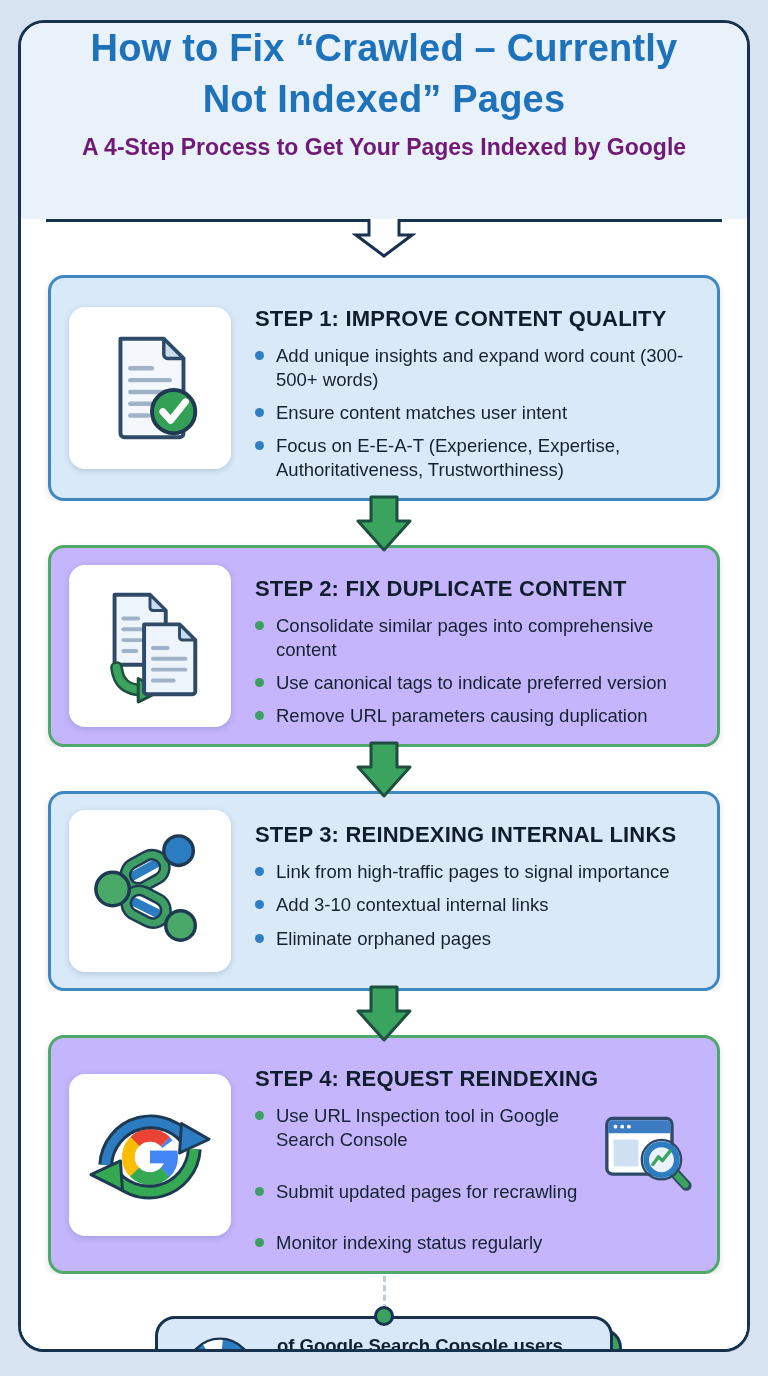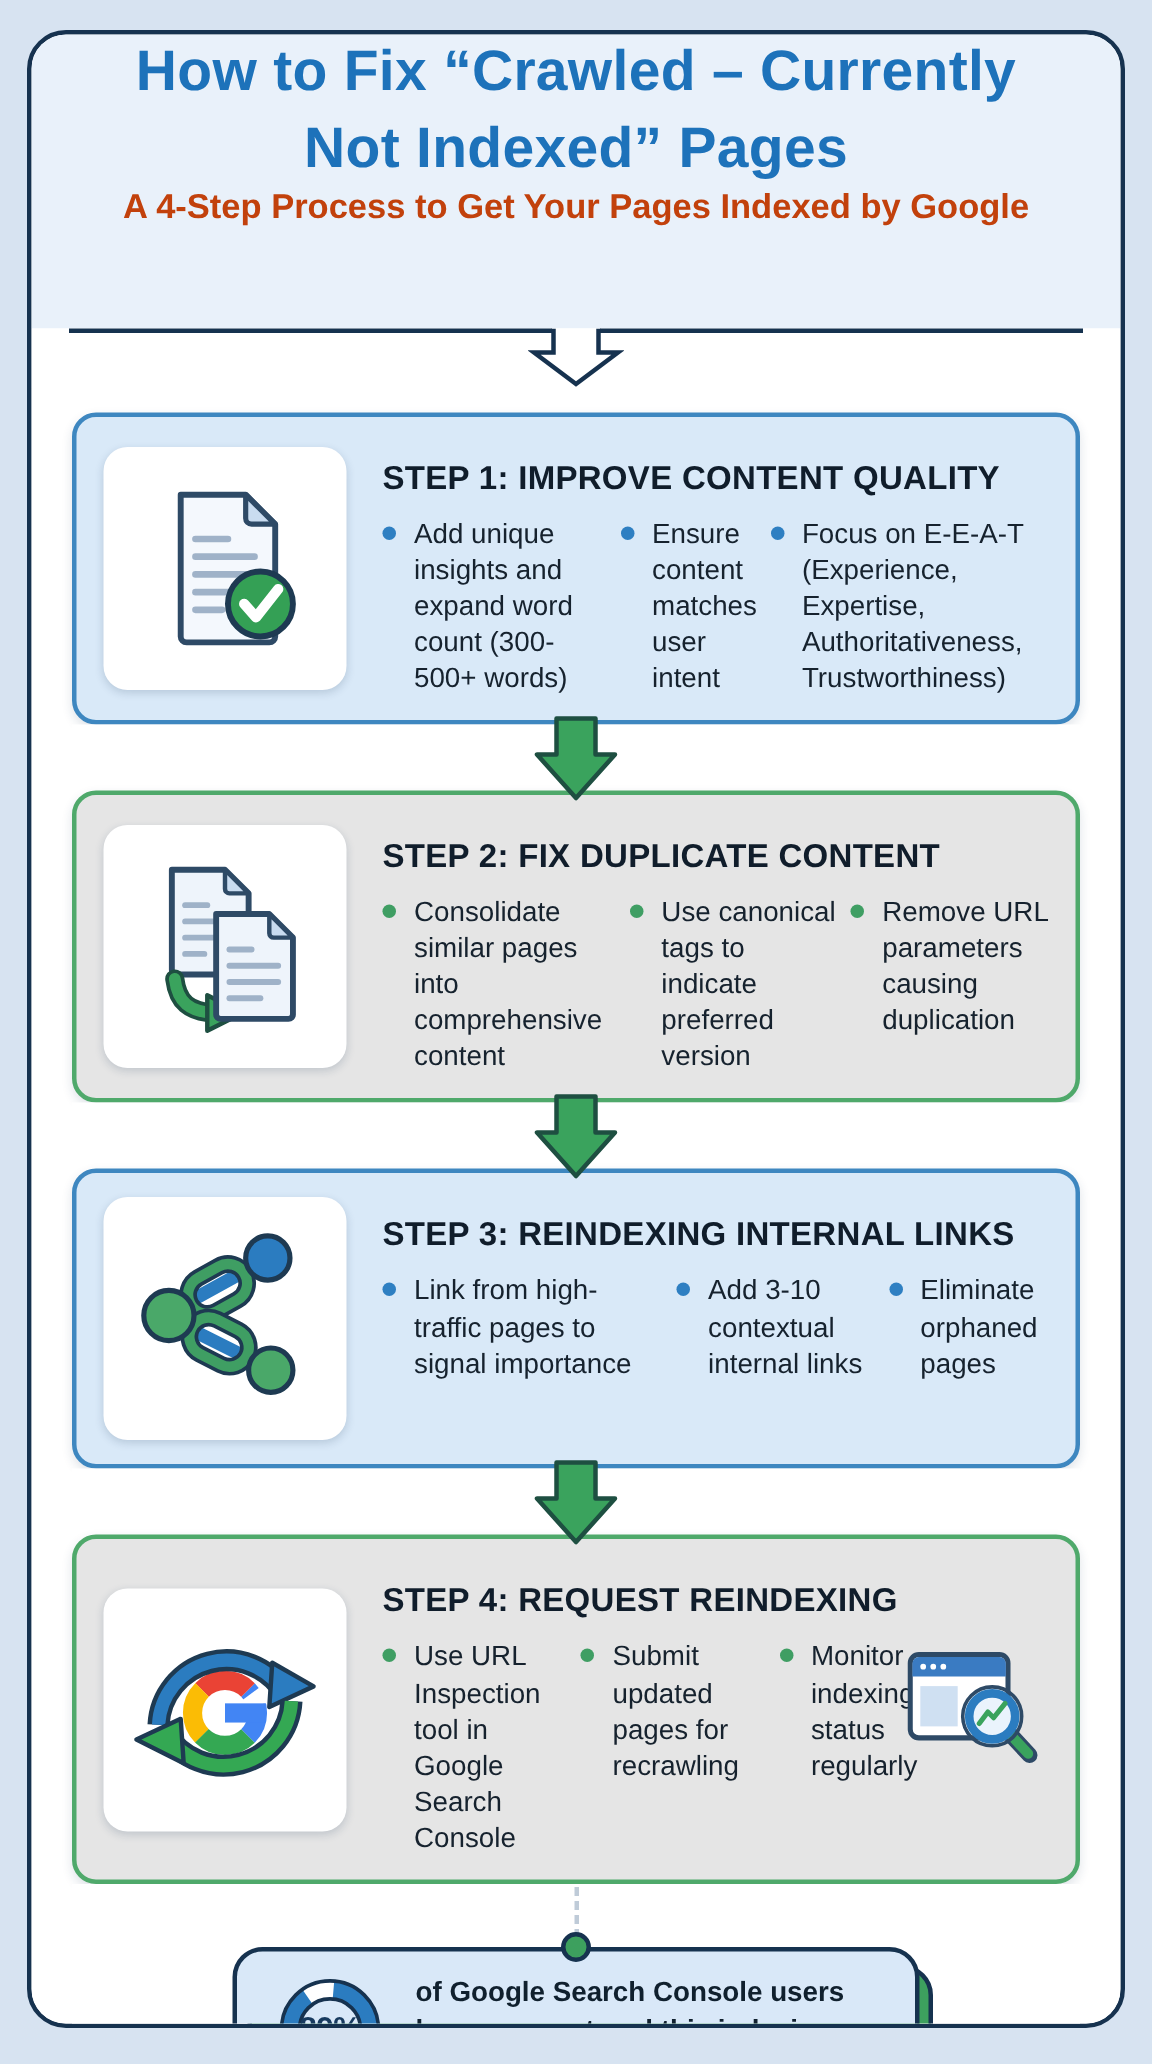--- a/index.html
+++ b/index.html
@@ -17,49 +17,49 @@
   }
   
   .header {
     background:#e9f1fa; height:196px; text-align:center;
   }
   .title {
     color:#1d72ba; font-size:38px; font-weight:800; line-height:1.33;
     max-width:640px; margin:0 auto; letter-spacing:.2px;
   }
   .subtitle {
-    color:#c2410c; font-size:23px; font-weight:600; 
+    color:#701a75; font-size:23px; font-weight:600; margin-top:10px;
   }
   
   .arrow-band { position:relative; height:40px; background:#fff; }
   .band-line { position:absolute; top:0; height:3px; background:#16324f; }
   .band-line.left  { left:25px;  right:calc(50% + 16px); }
   .band-line.right { right:25px; left:calc(50% + 16px); }
   .top-arrow { position:absolute; left:50%; transform:translateX(-50%); top:0; }
   
   .cards { padding:16px 27px; background:#fff; }
   .card {
     display:flex; gap:24px; align-items:flex-start;
     border:3px solid; border-radius:16px; padding:16px 18px 16px 18px;
     position:relative; box-shadow:0 3px 7px rgba(25,55,90,.14);
   }
   .card.blue  { background:#d9e9f8; border-color:#3e87c0; }
-  .card.green { background:#e5e5e5; border-color:#4fa96b; }
+  .card.green { background:#c4b5fd; border-color:#4fa96b; }
   .card.min   { min-height:176px; }
   .icon-box {
     flex:none; width:162px; height:162px; background:#fff; border-radius:16px;
     display:flex; align-items:center; justify-content:center;
     box-shadow:0 2px 6px rgba(25,55,90,.18); align-self:center;
   }
   .card-content { padding-top:12px; flex:1; }
   .card-content h2 {
     font-size:22px; font-weight:800; color:#101d2b; margin-bottom:12px;
     letter-spacing:.2px;
   }
-  .card-content ul { list-style:none; display:flex; flex-direction:row; gap:9px; }
+  .card-content ul { list-style:none; display:flex; flex-direction:column; gap:9px; }
   .card-content li {
     display:flex; gap:12px; font-size:18.5px; font-weight:500;
     color:#16222e; line-height:1.3;
   }
   .dot { flex:none; width:9px; height:9px; border-radius:50%; margin-top:7px; }
   .card.blue  .dot { background:#2e7fc2; }
   .card.green .dot { background:#3f9e63; }
   .card.has-side .card-content ul { padding-right:116px;gap:27px; }
   .side-icon { position:absolute; right:22px; top:50%; transform:translateY(-50%); }
   

